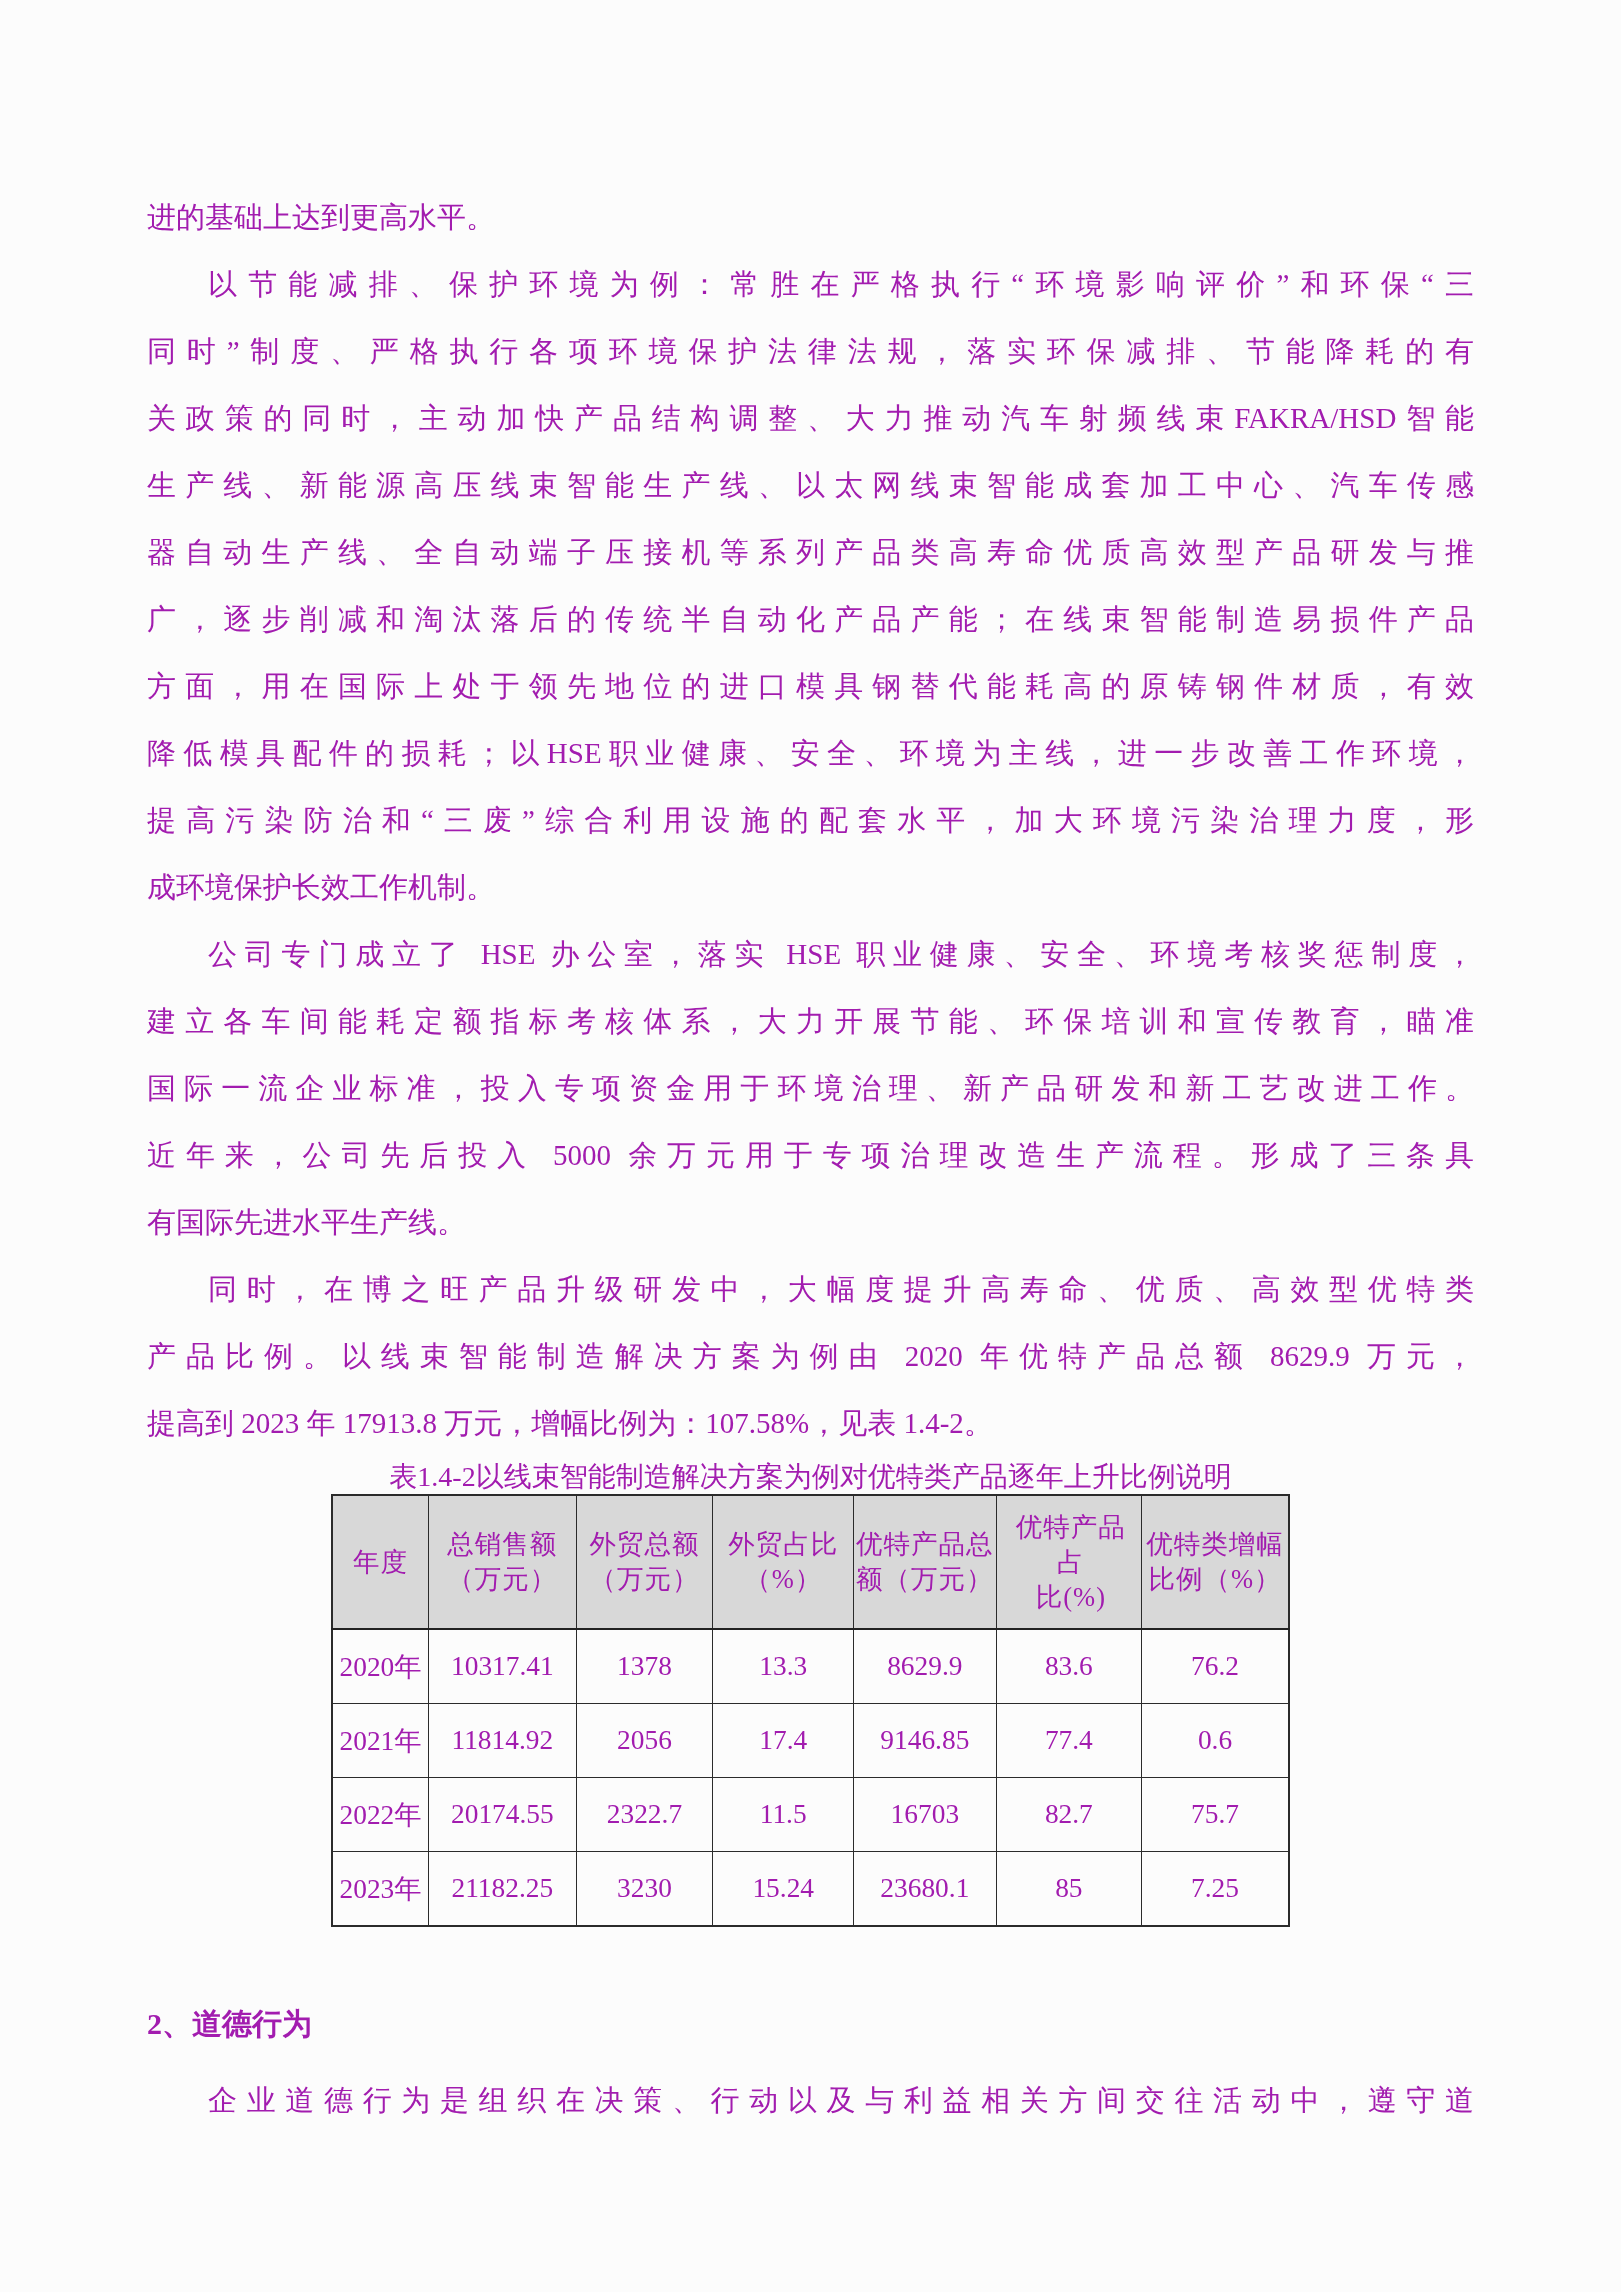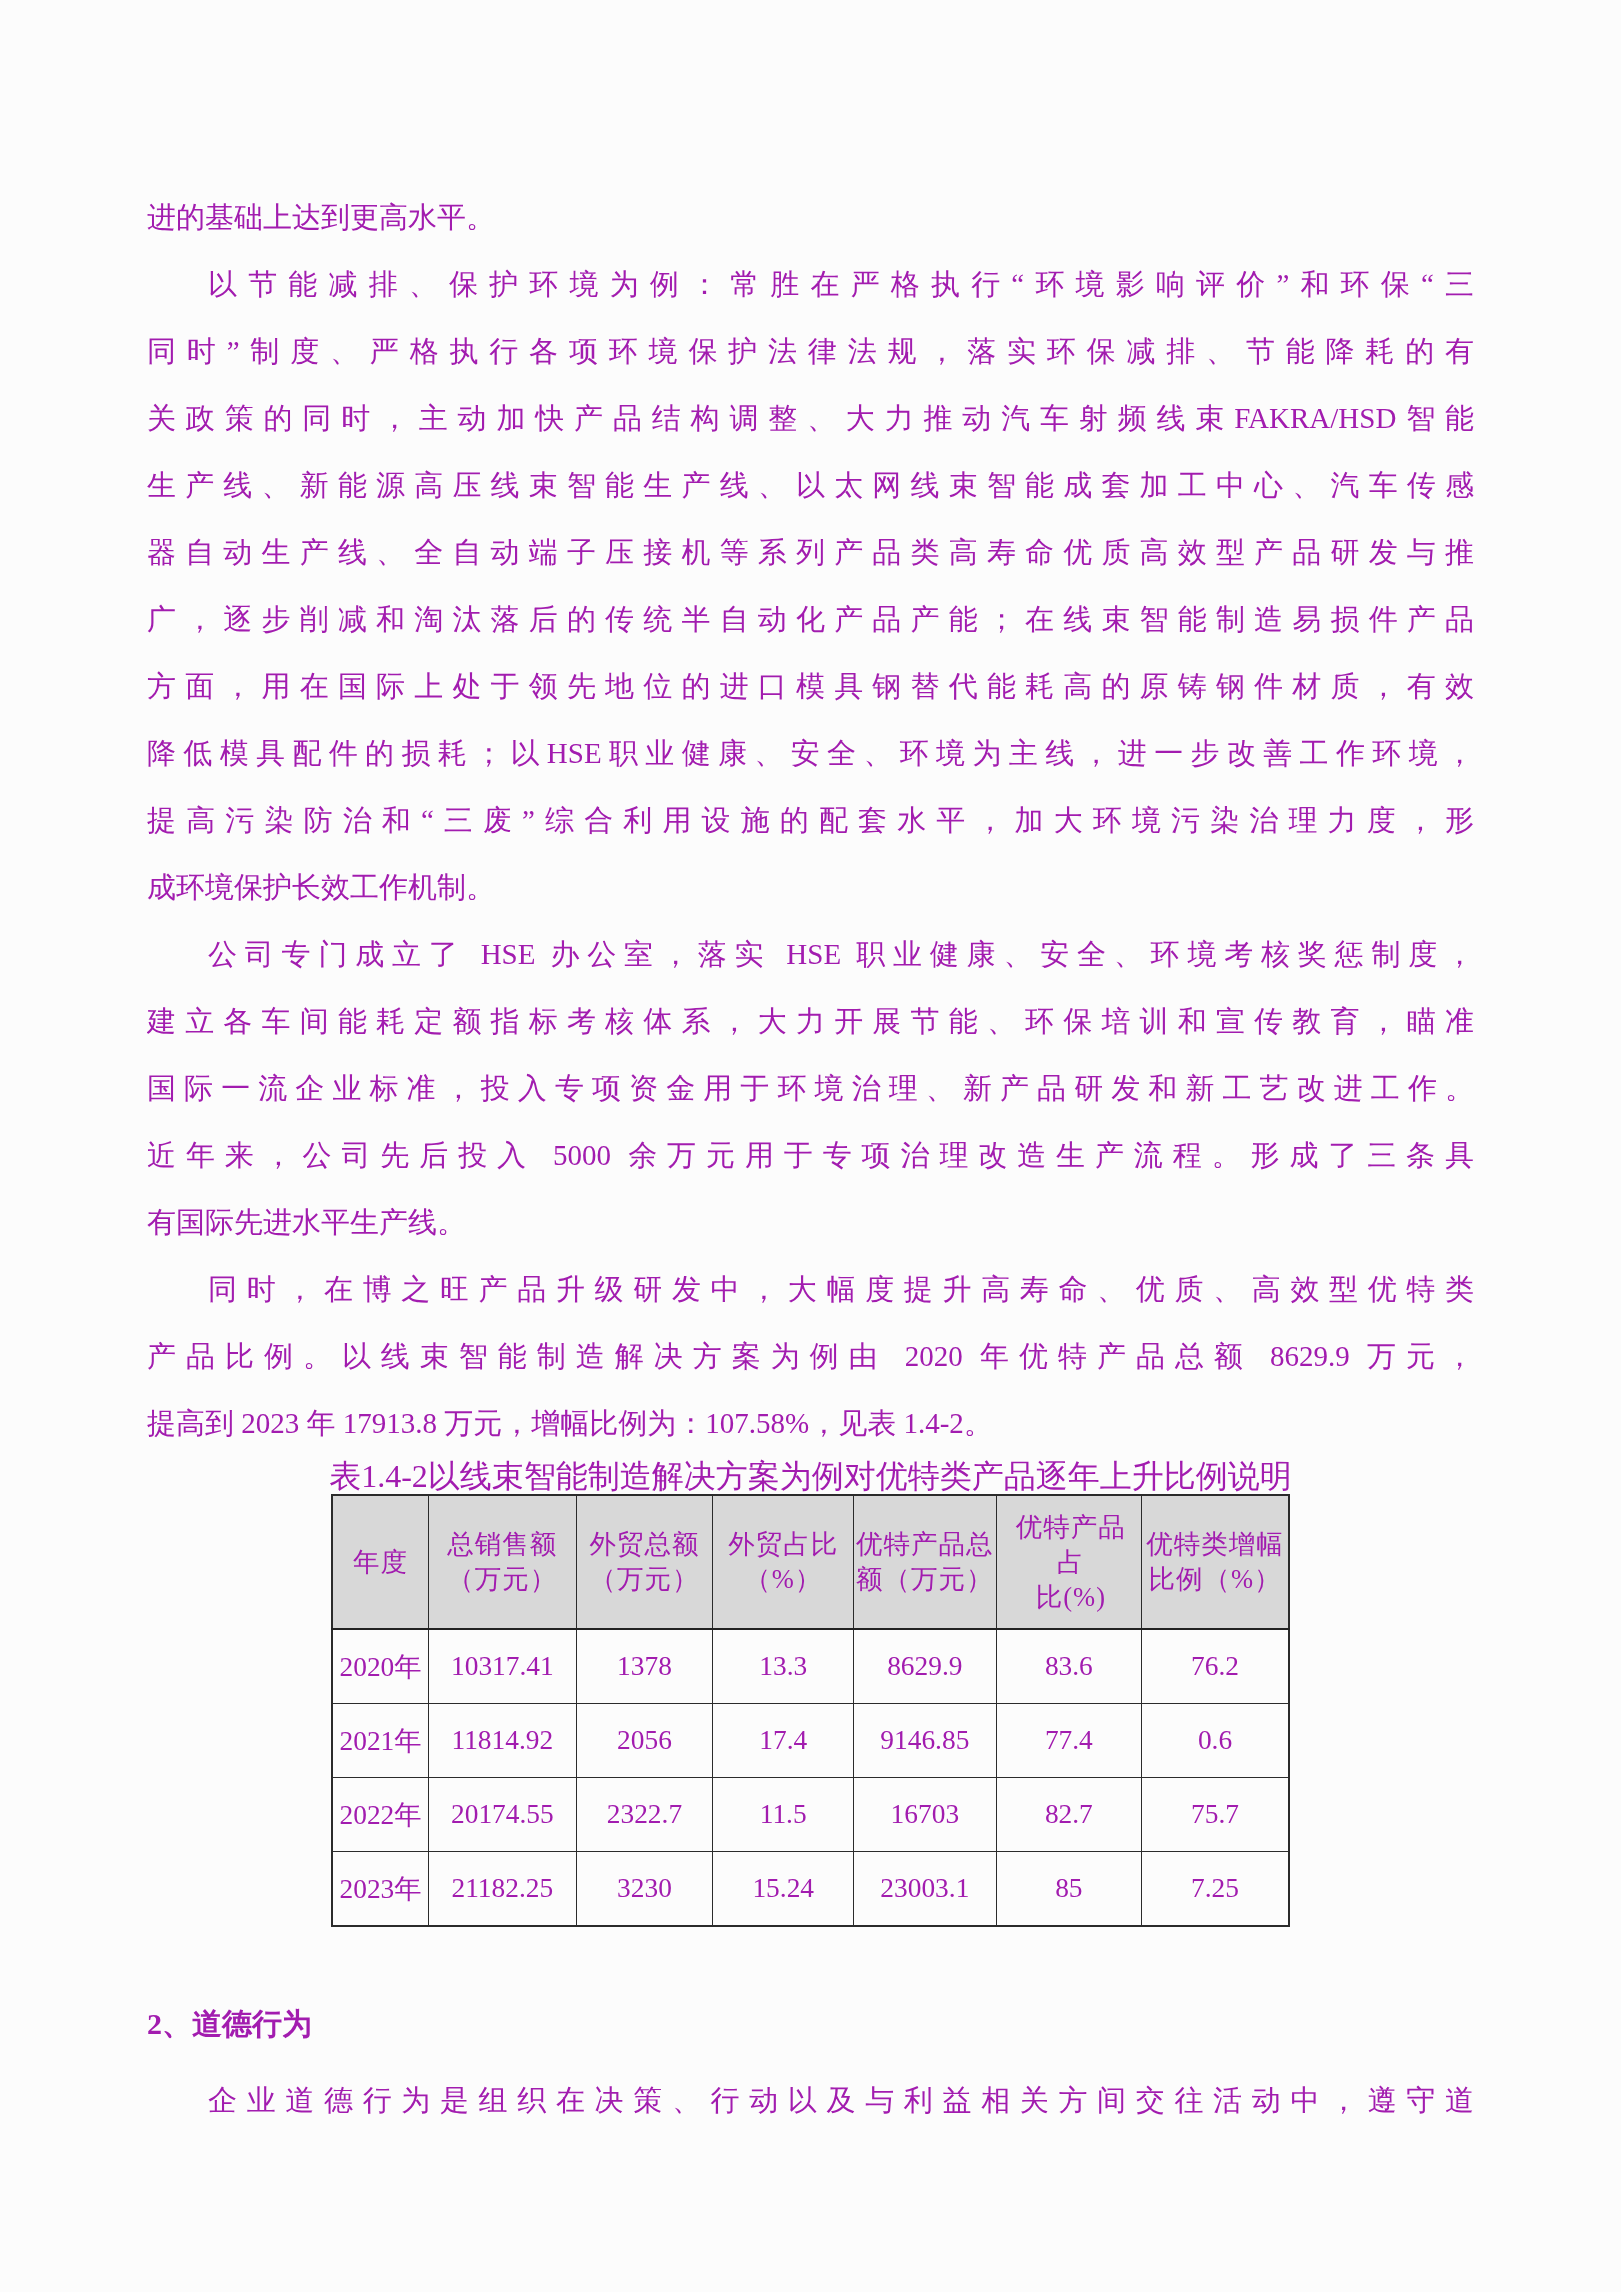--- a/index.html
+++ b/index.html
@@ -28,21 +28,21 @@
     line-height: 67px;
     height: 67px;
     overflow: hidden;
     text-align: justify;
     text-align-last: justify;
     white-space: nowrap;
   }
   .line.indent { text-indent: 61px; }
   .line.last { text-align-last: left; }
   .caption {
-    font-size: 32px;
+    font-size: 28px;
     line-height: 35px;
     margin-top: 2px;
     text-align: center;
   }
   table.data-table {
     width: 959px;
     margin: 0 auto;
     border-collapse: collapse;
     table-layout: fixed;
     border: 2.9px solid #2b2b2b;
@@ -166,21 +166,21 @@
             <td>11.5</td>
             <td>16703</td>
             <td>82.7</td>
             <td>75.7</td>
           </tr>
           <tr>
             <td>2023年</td>
             <td>21182.25</td>
             <td>3230</td>
             <td>15.24</td>
-            <td>23003.1</td>
+            <td>23680.1</td>
             <td>85</td>
             <td>7.25</td>
           </tr>
         </tbody>
     </table>
 
     <div class="heading">2、道德行为</div>
 
     <div id="closing" class="closing">
         <div class="paragraph">

